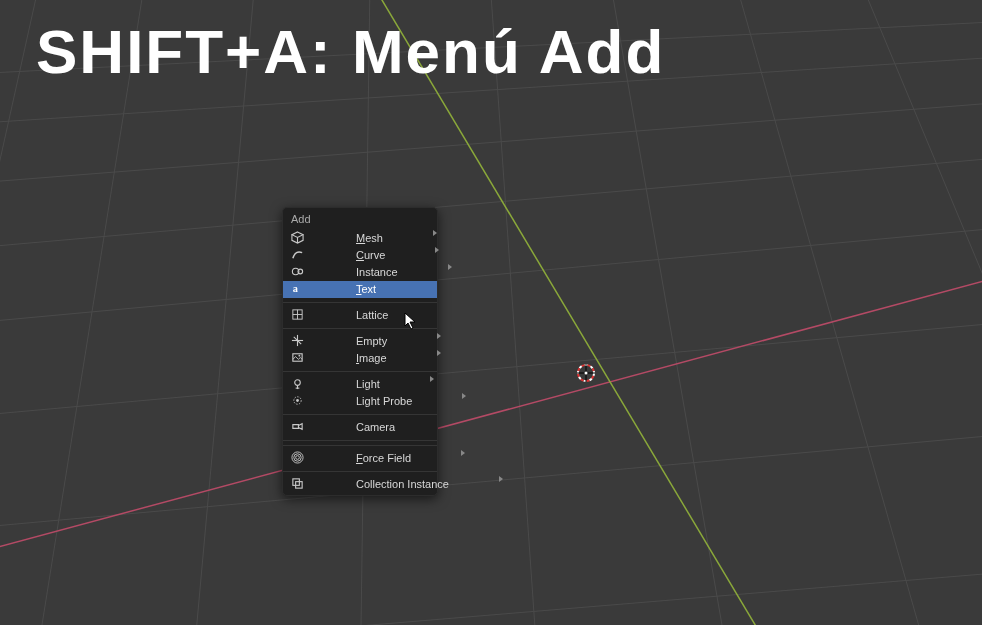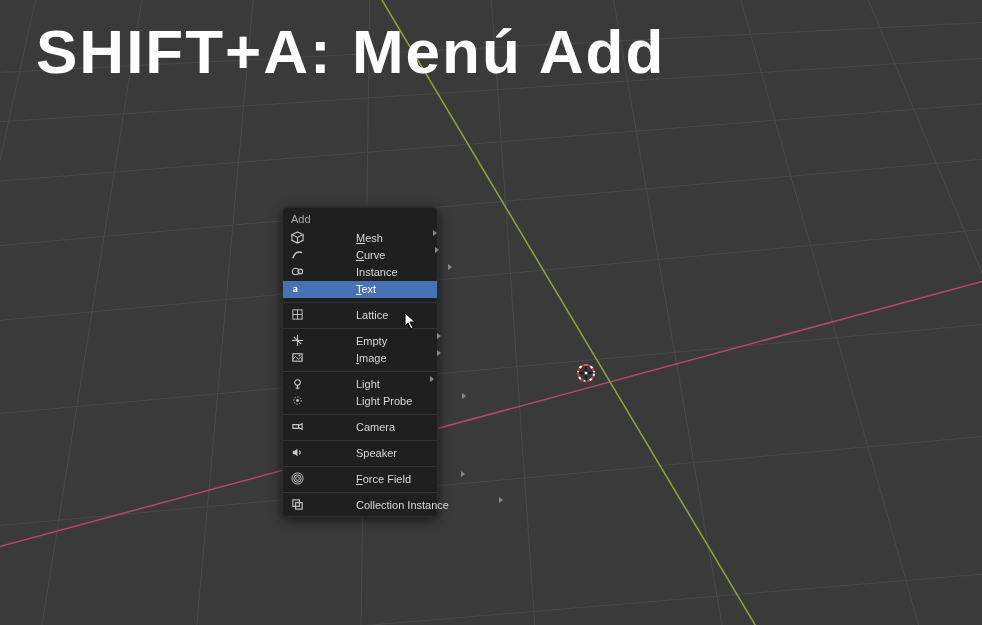--- a/index.html
+++ b/index.html
@@ -259,29 +259,20 @@
         <div class="sep"></div>
         <div class="menu-item">
           <span class="item-icon">
             <svg width="13" height="13" viewBox="0 0 14 14">
               <path d="M2 5 L8 5 L8 9 L2 9 Z M8 6 L12 4 L12 10 L8 8" fill="none" stroke="#c8c8c8" stroke-width="1.2"></path>
             </svg>
           </span>
           <span class="item-label">Camera</span>
         </div>
         <div class="sep"></div>
-        <div class="menu-item">
-          <span class="item-icon">
-            <svg width="13" height="13" viewBox="0 0 14 14">
-              <path d="M2 5 L4 5 L7 3 L7 11 L4 9 L2 9 Z" fill="#c8c8c8"></path>
-              <path d="M9 5 Q11 7 9 9" fill="none" stroke="#c8c8c8" stroke-width="1.2"></path>
-            </svg>
-          </span>
-          <span class="item-label">Speaker</span>
-        </div>
         <div class="sep"></div>
         <div class="menu-item">
           <span class="item-icon">
             <svg width="13" height="13" viewBox="0 0 14 14">
               <circle cx="7" cy="7" r="2" fill="none" stroke="#c8c8c8"></circle>
               <circle cx="7" cy="7" r="4" fill="none" stroke="#c8c8c8"></circle>
               <circle cx="7" cy="7" r="6" fill="none" stroke="#c8c8c8"></circle>
             </svg>
           </span>
           <span class="item-label"><span class="ul">F</span>orce Field</span>

